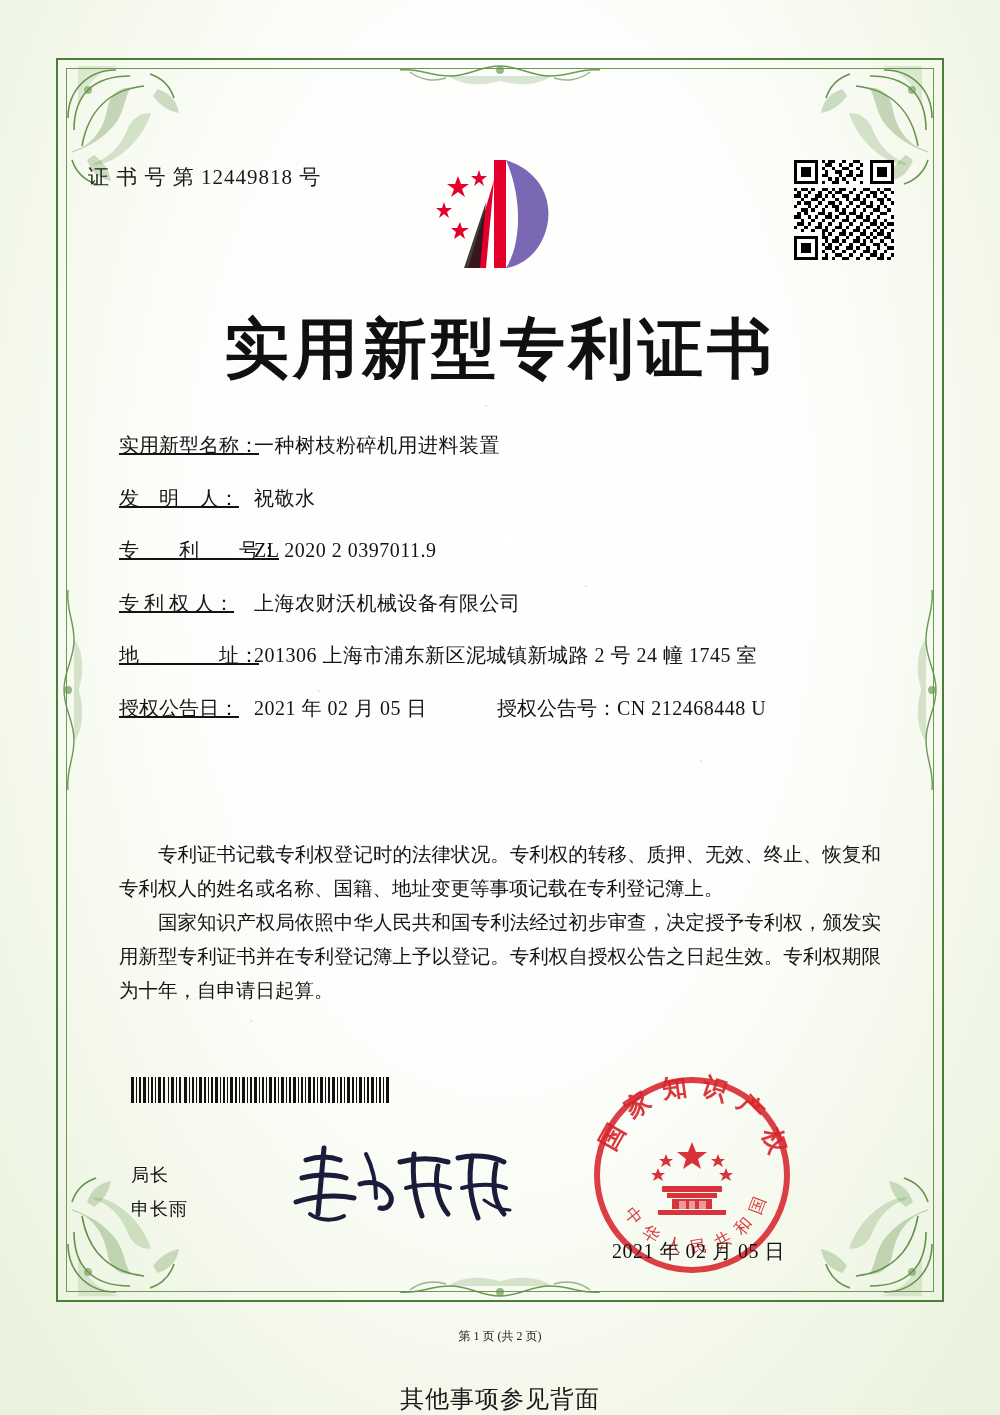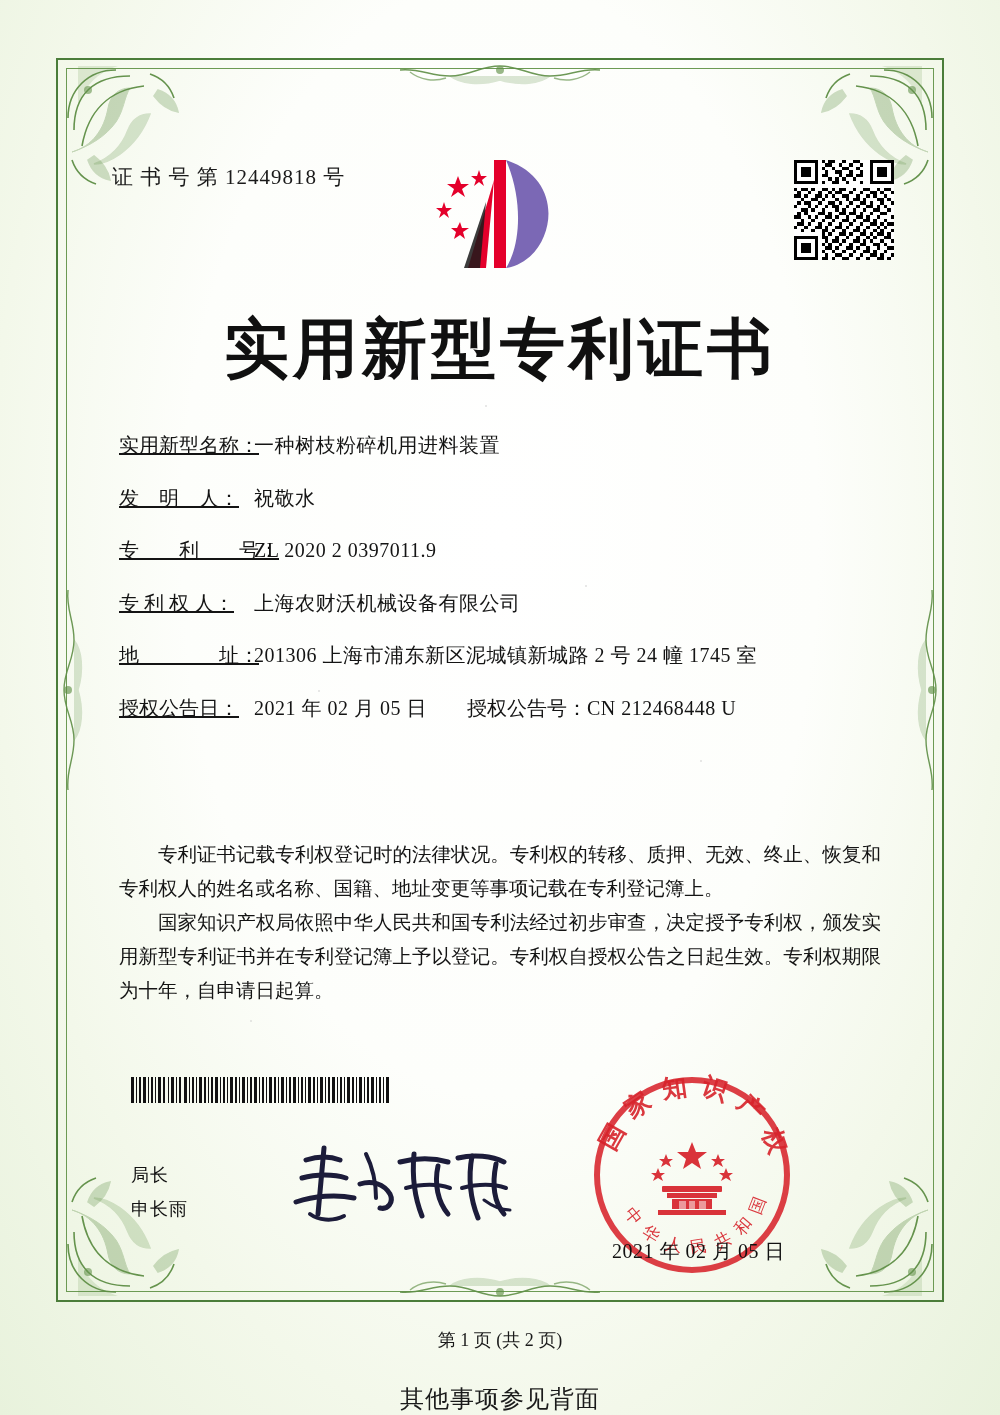--- a/index.html
+++ b/index.html
@@ -60,21 +60,21 @@
   }
   .edge-deco svg { display:block; width:100%; height:100%; }
   .edge-top    { left: 300px; top: 60px;  width: 400px; height: 42px; }
   .edge-bottom { left: 300px; bottom: 113px; width: 400px; height: 42px; transform: scaleY(-1); }
   .edge-left   { left: 58px;  top: 540px; width: 42px;  height: 300px; }
   .edge-right  { right: 58px; top: 540px; width: 42px;  height: 300px; transform: scaleX(-1); }
 
   
   .cert-no {
     position: absolute;
-    left: 112px;
+    left: 88px;
     top: 163px;
     font-size: 21px;
     letter-spacing: 1px;
     color: #1a1a1a;
     white-space: nowrap;
   }
 
   .logo {
     position: absolute;
     left: 424px;
@@ -126,21 +126,21 @@
     letter-spacing: 0px;
     flex: none;
     text-decoration: underline;
   }
   .field-value {
     letter-spacing: .5px;
     text-align: right;
   }
   .field-row.double .second-label {
     display: inline-block;
-    margin-left: 40px;
+    margin-left: 70px;
     text-align: right;
   }
 
   
   .body-text {
     position: absolute;
     left: 119px;
     top: 838px;
     width: 762px;
     font-size: 19.5px;
@@ -198,21 +198,21 @@
     color: #111;
     letter-spacing: .5px;
   }
 
   
   .page-num {
     position: absolute;
     left: 0; right: 0;
     top: 1328px;
     text-align: center;
-    font-size: 18px;
+    font-size: 12px;
     color: #1a1a1a;
   }
   .note {
     position: absolute;
     left: 0; right: 0;
     top: 1383px;
     text-align: center;
     font-size: 24px;
     color: #1a1a1a;
     letter-spacing: 1px;

